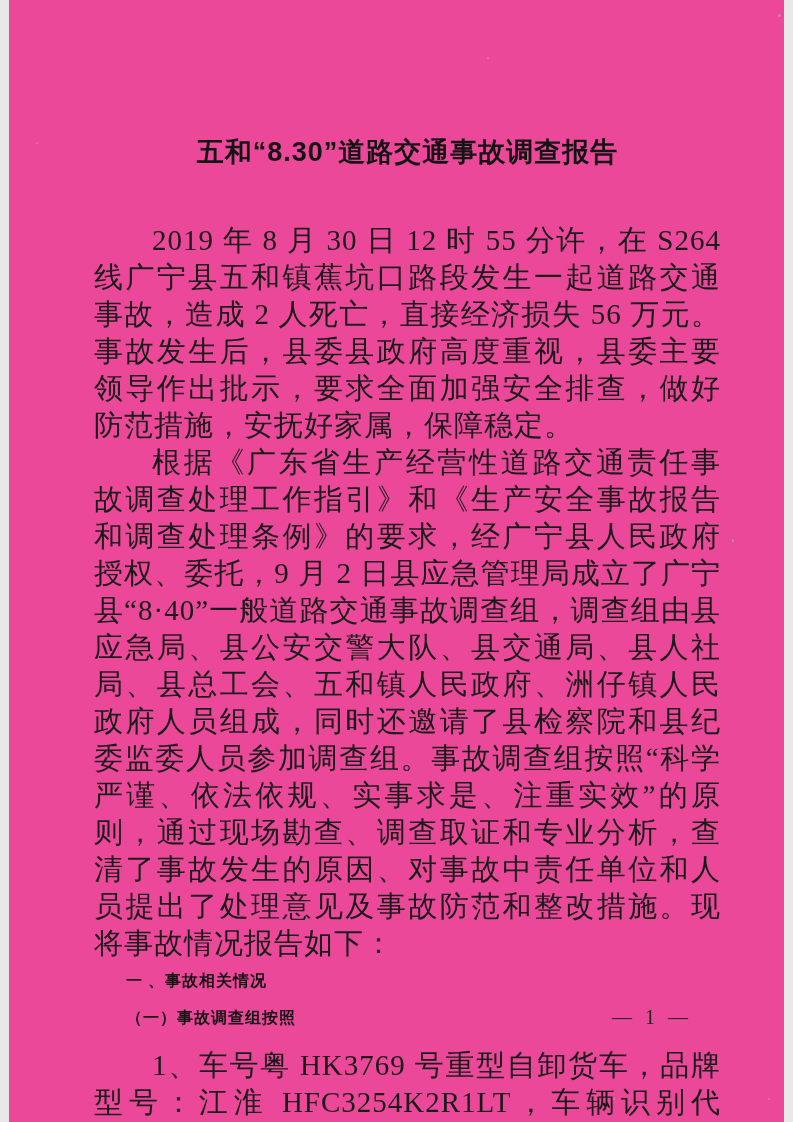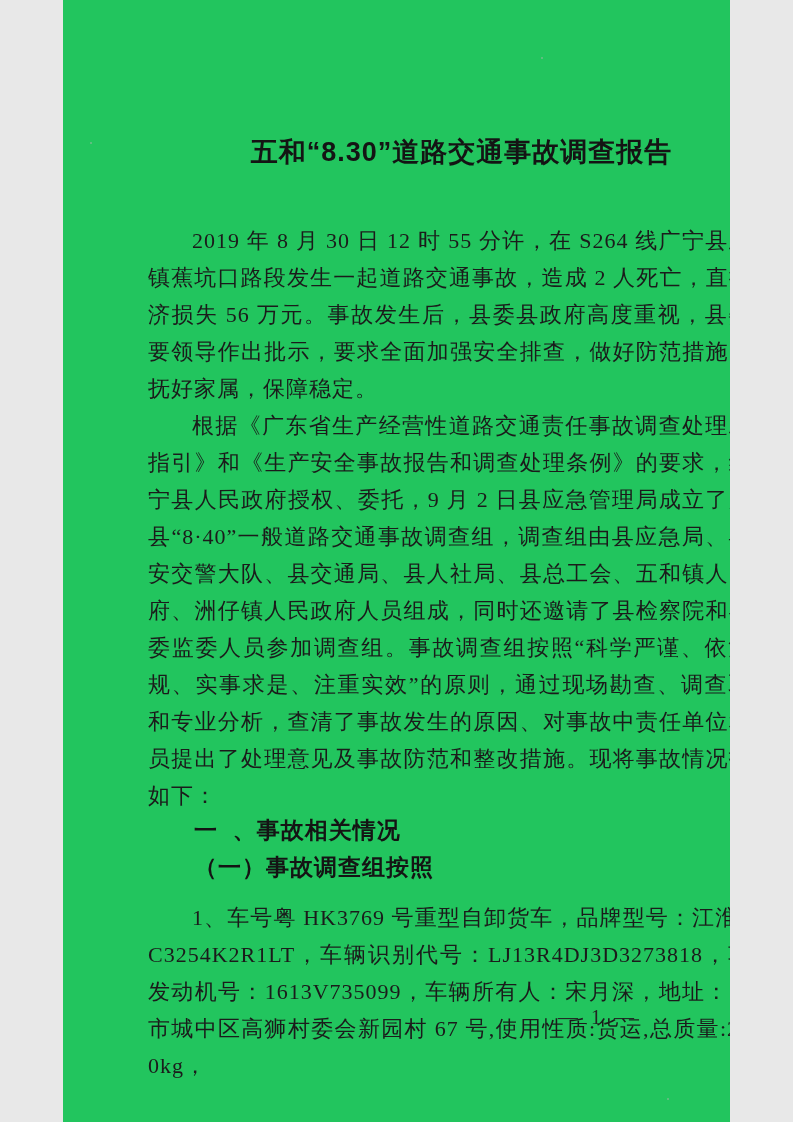--- a/index.html
+++ b/index.html
@@ -2,24 +2,24 @@
 <html><head>
 <meta charset="utf-8">
 <style>
   html, body {
     margin: 0;
     padding: 0;
     background: #e8e8e8;
   }
   .page {
     position: relative;
-    width: 667px;
+    width: 775px;
     height: 1122px;
     margin: 0 auto;
-    background: #22c55e;
+    background: #ec4899;
     overflow: hidden;
     color: #1b1b1b;
     font-family: "Liberation Serif", serif;
   }
   .content {
     position: absolute;
     left: 85px;
     top: 134px;
     width: 627px;
   }
@@ -28,36 +28,36 @@
     text-align: center;
     font-family: "Liberation Sans", sans-serif;
     font-weight: bold;
     font-size: 27px;
     line-height: 36px;
     letter-spacing: 1px;
     color: #141414;
   }
   .para {
     margin: 0;
-    font-size: 22px;
+    font-size: 29px;
     line-height: 37px;
     letter-spacing: 1px;
     text-indent: 2em;
     text-align: justify;
     text-justify: inter-ideograph;
     word-break: break-all;
   }
   .para.last {
     margin-top: 11px;
   }
   .heading-l1, .heading-l2 {
     margin: 0;
-    font-family: Liberation Mono, monospace;
+    font-family: Liberation Serif, serif;
     font-weight: bold;
-    font-size: 23px;
+    font-size: 16px;
     line-height: 37px;
     letter-spacing: 1px;
     text-indent: 2em;
     color: #141414;
   }
   .page-number {
     position: absolute;
     top: 1006px;
     right: 92px;
     font-size: 20px;

